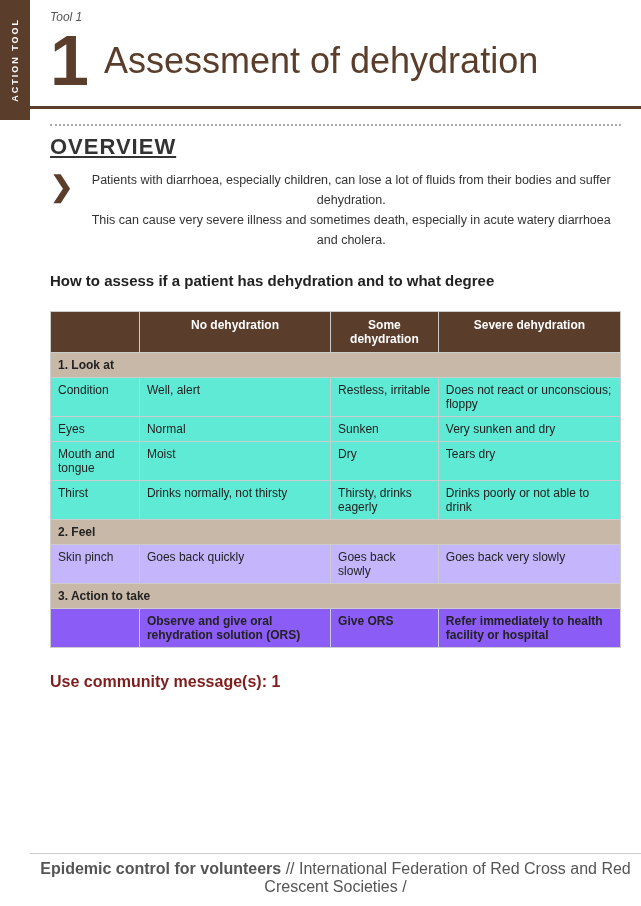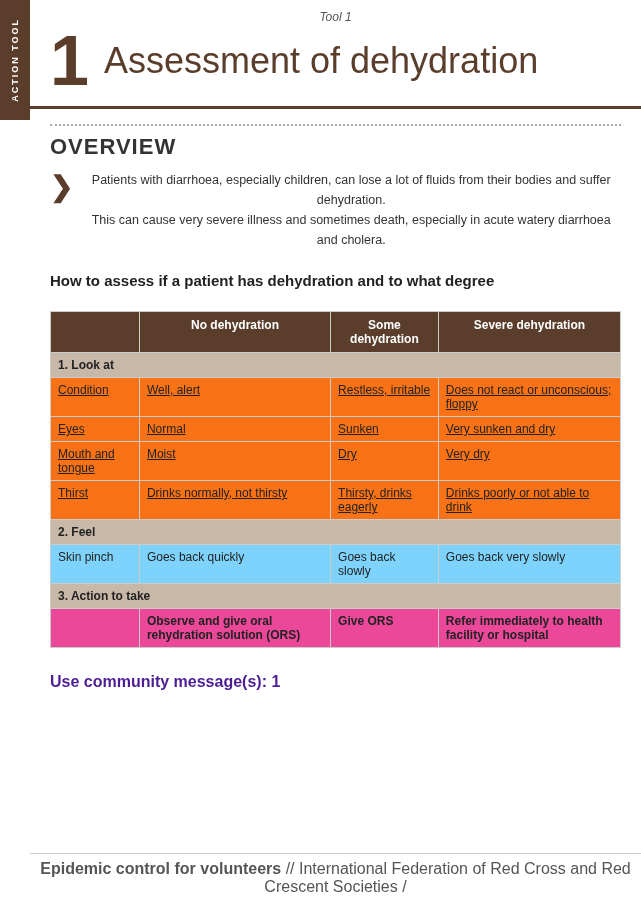--- a/index.html
+++ b/index.html
@@ -34,21 +34,20 @@
       writing-mode: vertical-rl;
       transform: rotate(180deg);
       text-transform: uppercase;
     }
 
     
     .header {
       margin-left: 30px;
       padding: 10px 20px 10px 20px;
       border-bottom: 3px solid #5a3e2b;
-      text-align: center;
     }
     .tool-label {
       font-style: italic;
       font-size: 12px;
       color: #555;
       margin-bottom: 2px;
     }
     .tool-number-row {
       display: flex;
       align-items: center;
@@ -74,20 +73,21 @@
 
     
     .overview-label {
       font-size: 22px;
       font-weight: bold;
       color: #333;
       border-top: 2px dotted #aaa;
       padding-top: 8px;
       margin-bottom: 10px;
       letter-spacing: 1px;
+      text-decoration: underline;
     }
 
     .overview-body {
       display: flex;
       align-items: flex-start;
       gap: 8px;
       margin-bottom: 20px;
     }
     .chevron {
       font-size: 28px;
@@ -139,40 +139,39 @@
     }
     
     .row-section td {
       background: #c8b8a8;
       font-weight: bold;
       font-size: 12px;
       margin-left: 36px;
     }
     
     .row-regular td {
-      background: #f97316;
-      text-decoration: underline;
+      background: #5eead4;
     }
     
     .row-action td {
-      background: #ec4899;
+      background: #8b5cf6;
     }
     .row-action td.bold-action {
       font-weight: bold;
     }
     
     .row-skin td {
-      background: #7dd3fc;
+      background: #c4b5fd;
     }
 
     
     .community-msg {
       font-size: 16px;
       font-weight: bold;
-      color: #4c1d95;
+      color: #7f1d1d;
     }
 
     
     .footer {
       position: absolute;
       bottom: 10px;
       left: 30px;
       right: 0;
       text-align: center;
       font-size: 16px;
@@ -235,21 +234,21 @@
       <tr class="row-regular">
         <td>Eyes</td>
         <td>Normal</td>
         <td>Sunken</td>
         <td>Very sunken and dry</td>
       </tr>
       <tr class="row-regular">
         <td>Mouth and tongue</td>
         <td>Moist</td>
         <td>Dry</td>
-        <td>Very dry</td>
+        <td>Tears dry</td>
       </tr>
       <tr class="row-regular">
         <td>Thirst</td>
         <td>Drinks normally, not thirsty</td>
         <td>Thirsty, drinks eagerly</td>
         <td>Drinks poorly or not able to drink</td>
       </tr>
 
       <tr class="row-section">
         <td colspan="4">2. Feel</td>

